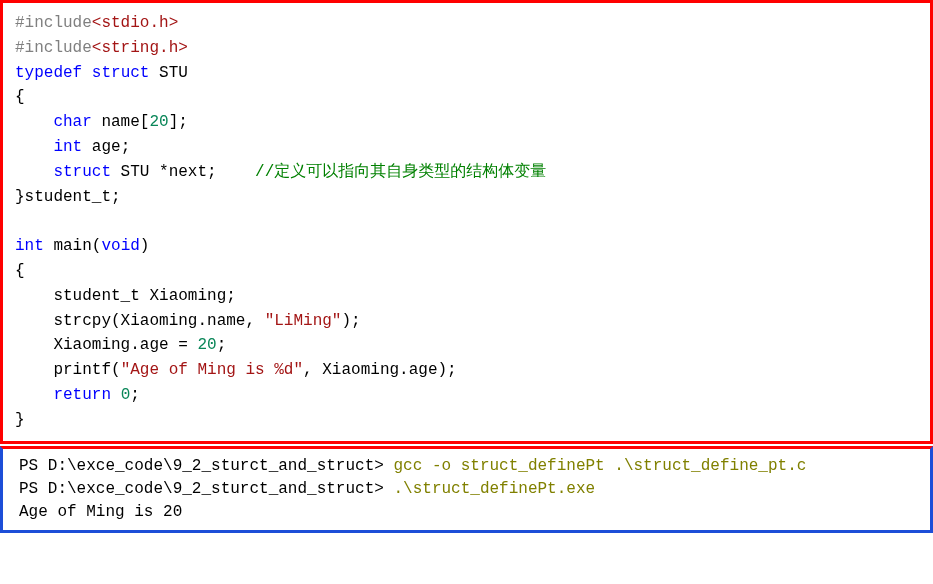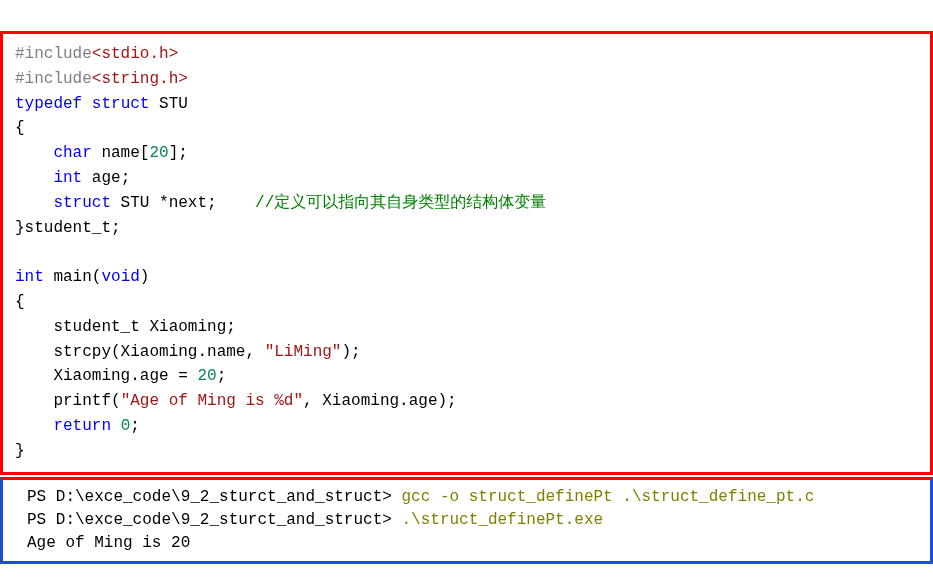--- a/index.html
+++ b/index.html
@@ -10,28 +10,27 @@
       background: #fff;
     }
     .container {
       width: 933px;
     }
     .code-block {
       border: 3px solid #ff0000;
       padding: 8px 12px;
       box-sizing: border-box;
       line-height: 1.55;
-      margin-top: 31px;
     }
     .terminal-block {
       border: 3px solid #1d4ed8;
       border-top: none;
       margin-top: 2px;
       border-top: 3px solid #ff0000;
-      padding: 6px 24px;
+      padding: 6px 16px;
       box-sizing: border-box;
       line-height: 1.45;
     }
     .kw { color: #0000ff; }
     .pp { color: #808080; }
     .str { color: #a31515; }
     .num { color: #098658; }
     .comment { color: #008000; }
     .txt { color: #000; }
     .cmd { color: #808000; }

